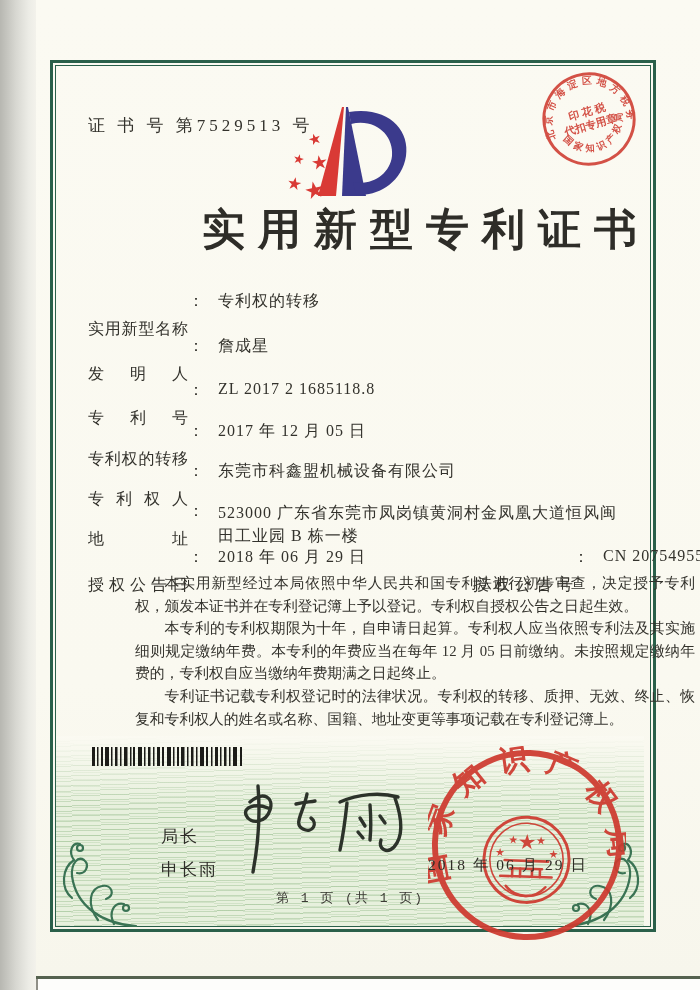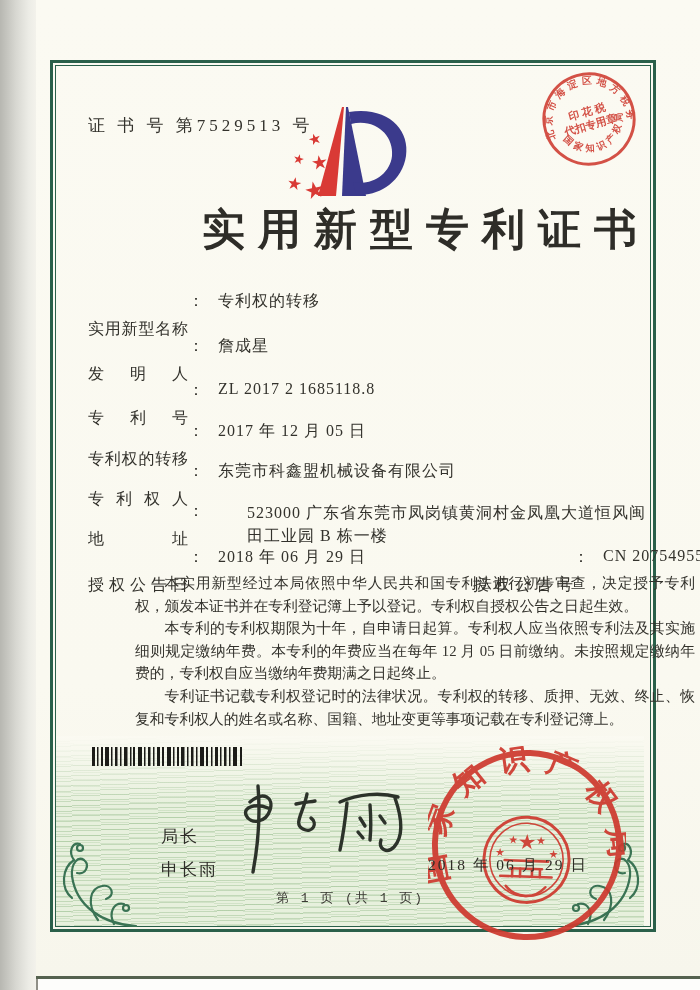--- a/index.html
+++ b/index.html
@@ -37,21 +37,21 @@
   #logo{position:absolute;left:272px;top:100px;}
   #tax-stamp{position:absolute;left:540px;top:70px;opacity:.88;}
   #title{position:absolute;left:50px;top:201px;width:600px;text-align:right;
          font-size:43px;font-weight:600;color:#2e2d28;letter-spacing:13px;text-indent:13px;}
 
   
   .row{position:absolute;left:88px;font-size:16px;color:#33322c;white-space:nowrap;}
   .flabel{display:inline-block;width:100px;text-align:justify;text-align-last:justify;vertical-align:top;margin-top:28px;}
   .colon{display:inline-block;margin-right:14px;}
   .fvalue{display:inline-block;letter-spacing:1px;vertical-align:top;}
-  .fvalue.wrap{white-space:normal;width:412px;line-height:23px;margin-left:29px;}
+  .fvalue.wrap{white-space:normal;width:412px;line-height:23px;}
   #row-grantno{position:absolute;left:385px;top:0;}
 
   
   #body-text{position:absolute;left:88px;top:572px;width:560px;font-size:14.8px;
          line-height:22.6px;color:#33322c;text-align:justify;margin-left:47px;}
   #body-text p{margin:0;text-indent:2em;}
 
   
   #barcode{position:absolute;left:92px;top:747px;}
   #director{position:absolute;left:113px;top:820px;font-size:17px;color:#2f2e29;line-height:33px;letter-spacing:2px;margin-left:48px;}

